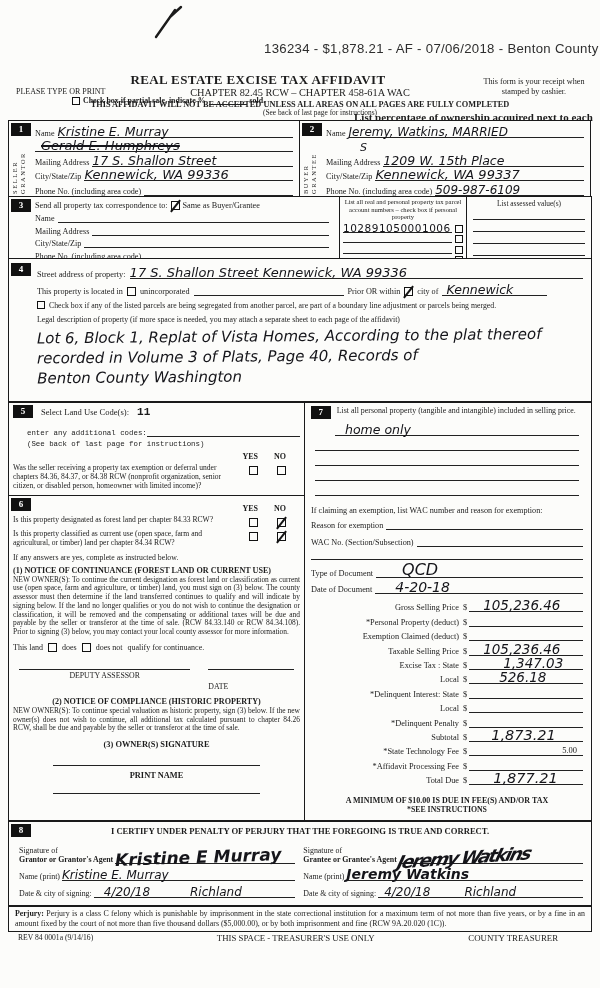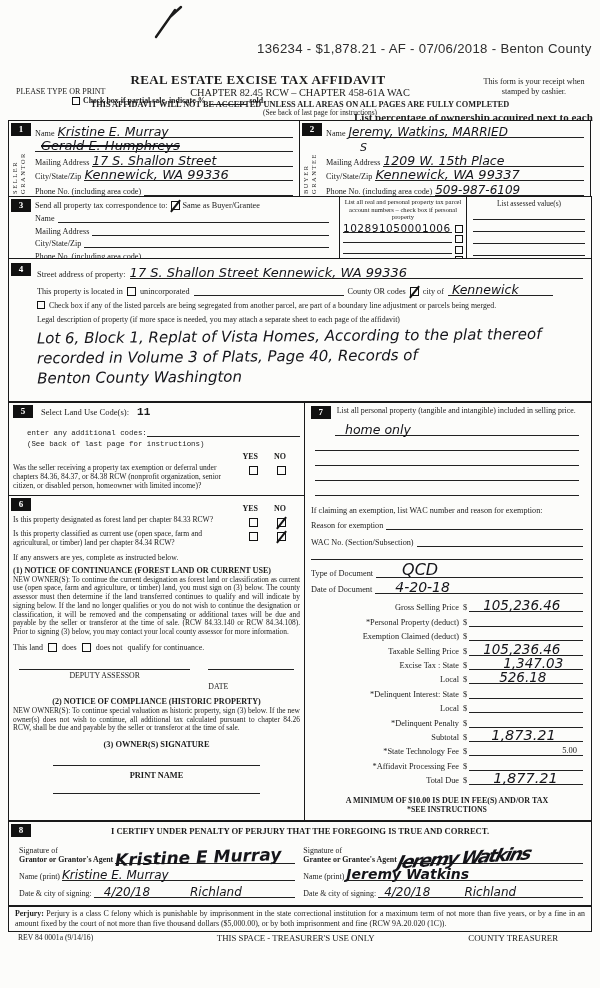--- a/index.html
+++ b/index.html
@@ -39,21 +39,21 @@
 </head>
 <body>
 
 <div class="page">
 
   <svg class="abs" style="left:148px;top:4px;" width="44" height="38" viewBox="0 0 44 38">
     <path d="M8,33 L27,6 M22,13 L33,3" stroke="#1b1b1b" stroke-width="2.4" fill="none" stroke-linecap="round"></path>
   </svg>
 
 
-  <div class="abs sans" style="left:257px;top:41px;font-size:13.2px;letter-spacing:0.3px;color:#2e2e2e;">136234 - $1,878.21 - AF - 07/06/2018 - Benton County</div>
+  <div class="abs sans" style="left:264px;top:41px;font-size:13.2px;letter-spacing:0.3px;color:#2e2e2e;">136234 - $1,878.21 - AF - 07/06/2018 - Benton County</div>
 
   <div class="abs ctr b" style="left:0;top:72px;width:516px;font-size:13px;letter-spacing:0.4px;">REAL ESTATE EXCISE TAX AFFIDAVIT</div>
   <div class="abs" style="left:16px;top:87px;font-size:8px;">PLEASE TYPE OR PRINT</div>
   <div class="abs ctr" style="left:0;top:87px;width:600px;font-size:10.3px;">CHAPTER 82.45 RCW – CHAPTER 458-61A WAC</div>
   <div class="abs ctr" style="left:478px;top:77px;width:112px;font-size:8.2px;line-height:1.25;">This form is your receipt when stamped by cashier.</div>
   <div class="abs ctr b" style="left:0;top:100px;width:600px;font-size:8.3px;">THIS AFFIDAVIT WILL NOT BE ACCEPTED UNLESS ALL AREAS ON ALL PAGES ARE FULLY COMPLETED</div>
   <div class="abs ctr" style="left:20px;top:108px;width:600px;font-size:7.4px;">(See back of last page for instructions)</div>
 
   <div class="abs" style="left:72px;top:96px;display:flex;align-items:flex-end;font-size:7.9px;gap:3px;">
     <span class="cb" style="width:8px;height:8px;"></span>
@@ -206,21 +206,21 @@
         <span style="white-space:nowrap;margin-right:4px;">Street address of property:</span>
         <span class="ul">
             <span class="hw" style="font-size:13px;">17 S. Shallon Street  Kennewick, WA  99336</span>
           </span>
       </div>
       <div style="display:flex;align-items:flex-end;gap:4px;font-size:8.2px;height:17px;">
         <span>This property is located in</span>
         <span class="cb"></span>
         <span>unincorporated</span>
         <span style="display:inline-block;width:150px;border-bottom:1px solid #222;height:10px;"></span>
-        <span>County OR  codes</span>
+        <span>Prior OR  within</span>
         <span class="cb checked"></span>
         <span>city of</span>
         <span style="display:inline-block;width:105px;border-bottom:1px solid #222;"><span class="hw" style="font-size:12.5px;position:relative;top:2px;left:4px;">Kennewick</span></span>
       </div>
       <div style="display:flex;align-items:flex-start;gap:4px;font-size:7.8px;margin-top:5px;">
         <span class="cb" style="width:8px;height:8px;"></span>
         <span>Check box if any of the listed parcels are being segregated from another parcel, are part of a boundary line adjustment or parcels being merged.</span>
       </div>
       <div style="font-size:7.8px;margin-top:5px;">Legal description of property (if more space is needed, you may attach a separate sheet to each page of the affidavit)</div>
       <div class="hw" style="font-size:15px;line-height:20px;margin-top:2px;transform:rotate(-0.5deg);">

